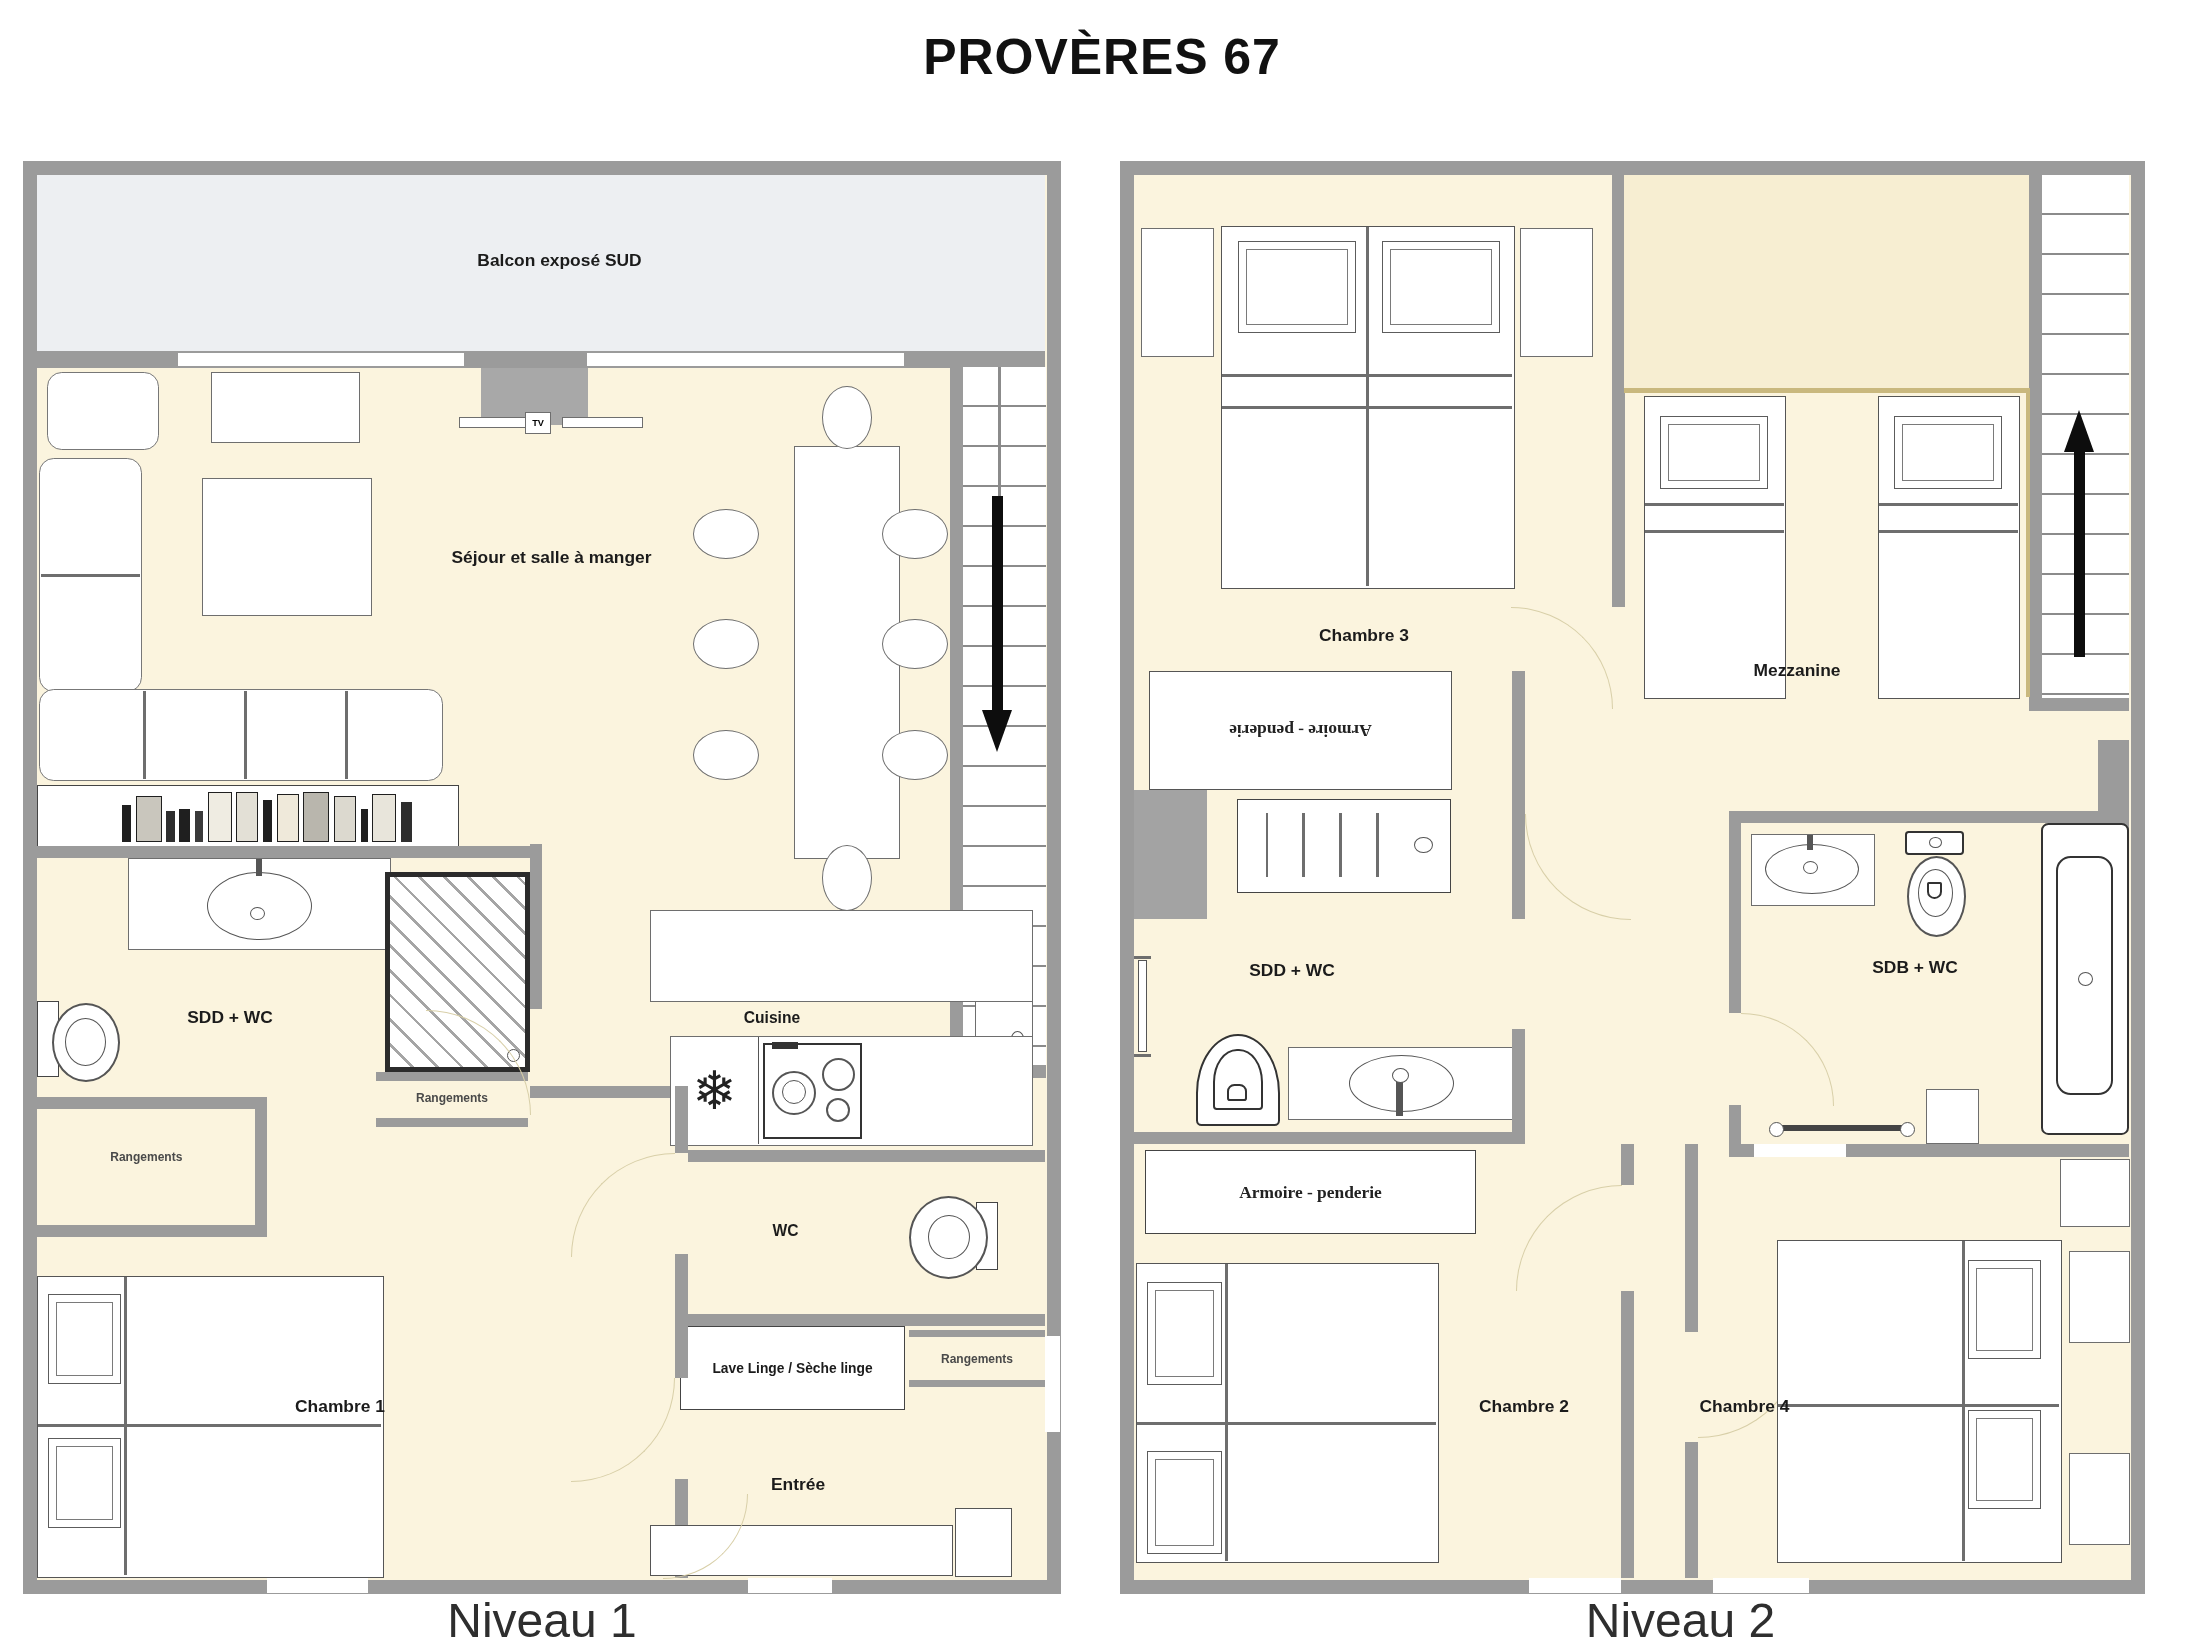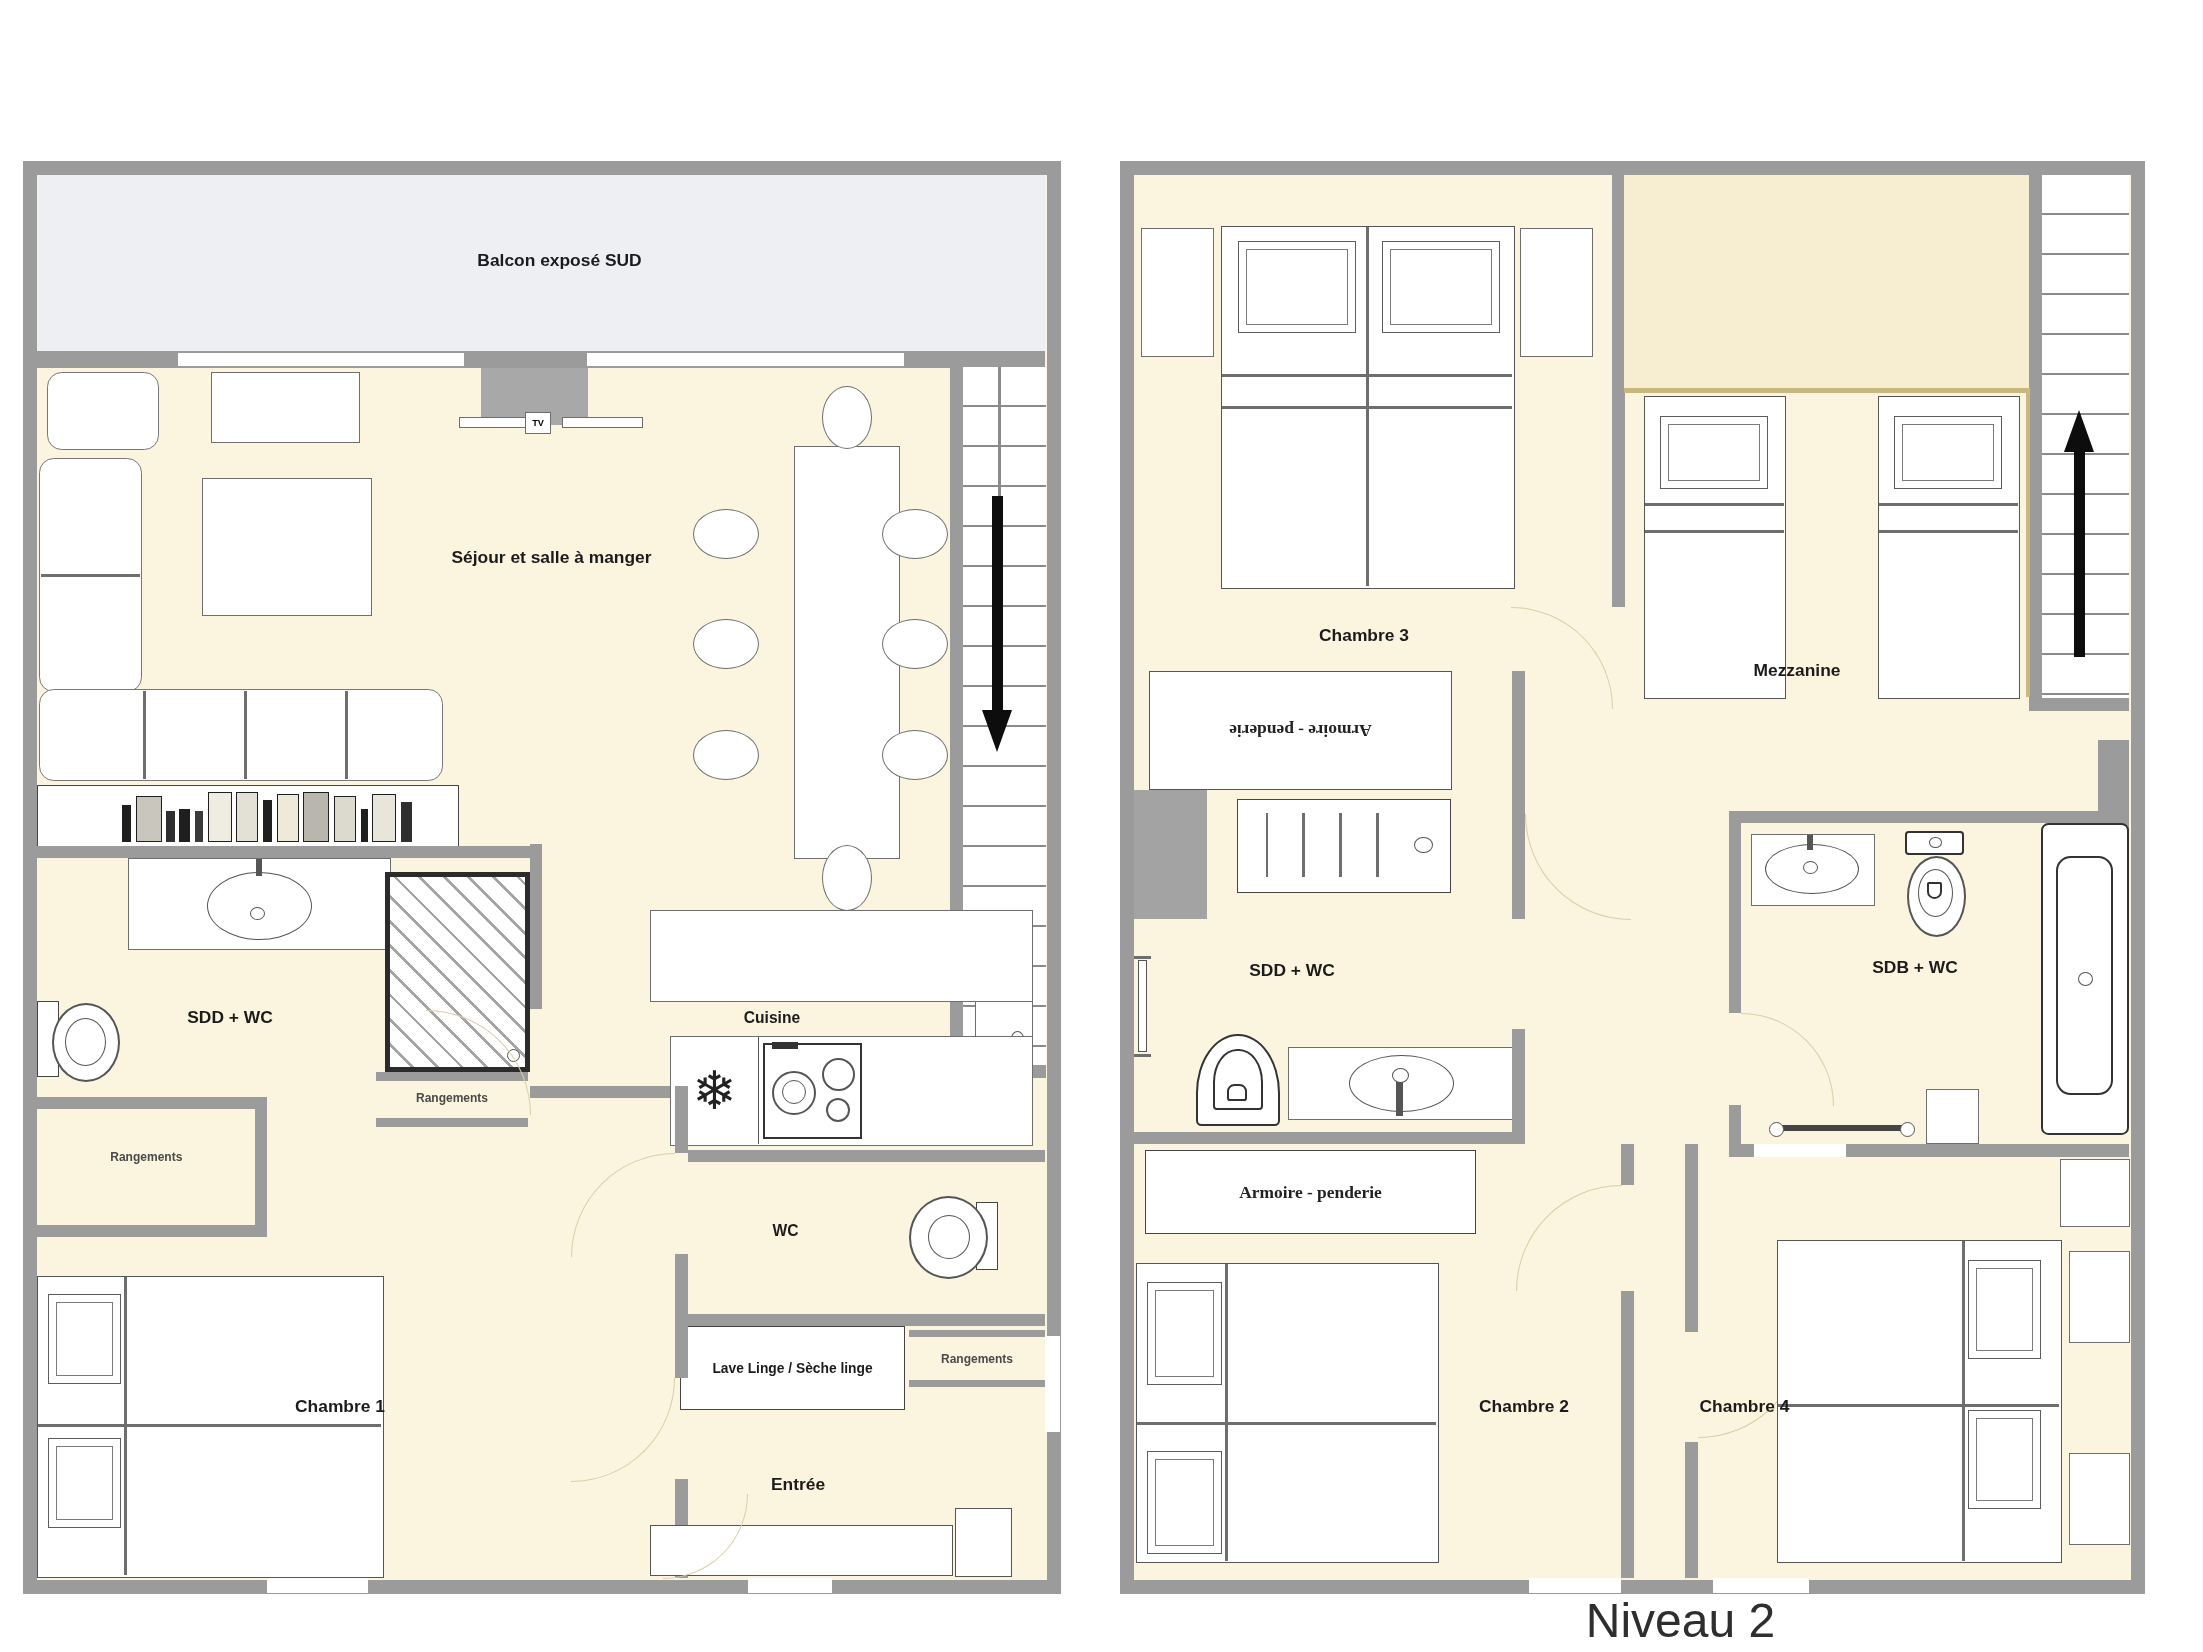--- a/index.html
+++ b/index.html
@@ -36,20 +36,21 @@
   .arc.br{border-bottom:1.8px solid #D8CFA8;border-right:1.8px solid #D8CFA8;border-bottom-right-radius:100%;}
   .arc.bl{border-bottom:1.8px solid #D8CFA8;border-left:1.8px solid #D8CFA8;border-bottom-left-radius:100%;}
   .oval{position:absolute;border:1.8px solid #555;border-radius:50%;background:#fff;}
   .shelfbook{flex:0 0 auto;}
 </style>
 </head>
 <body>
 
 <div id="canvas">
 
+  <div class="title">PROVÈRES 67</div>
 
   <div class="plan" style="left:23px;top:161px;width:1038px;height:1433px;">
 
     <div class="balcony" style="left:0;top:0;width:1008px;height:176px;"></div>
     <div class="rlbl" style="left:339px;top:75px;width:367px;">Balcon exposé SUD</div>
     <div class="wall" style="left:0;top:176px;width:1008px;height:16.5px;"></div>
     <div class="gap" style="left:141px;top:178px;width:286px;height:13px;"></div>
     <div class="gap" style="left:550px;top:178px;width:317px;height:13px;"></div>
     <div class="wall" style="left:444px;top:193px;width:107px;height:57px;background:#A8A8A8;"></div>
 
@@ -184,20 +185,21 @@
 
     <div class="rlbl" style="left:669px;top:1299px;width:184px;">Entrée</div>
     <div class="furn" style="left:613px;top:1350px;width:303px;height:51px;border-color:#555;"></div>
     <div class="furn" style="left:918px;top:1333px;width:57px;height:69px;border-color:#555;"></div>
     <div class="gap" style="left:230px;top:1403px;width:101px;height:14.7px;"></div>
     <div class="gap" style="left:711px;top:1403px;width:84px;height:14.7px;"></div>
     <div class="arc br" style="left:626px;top:1319px;width:84px;height:84px;"></div>
     <div class="gap" style="left:1008px;top:1161px;width:14.7px;height:96px;"></div>
   </div>
 
+  <div class="caption" style="left:23px;top:1593px;width:1038px;">Niveau 1</div>
 
   <div class="plan" style="left:1120px;top:161px;width:1025px;height:1433px;">
 
     <div class="furn" style="left:7.3px;top:53px;width:73px;height:129px;"></div>
     <div class="furn" style="left:386px;top:53px;width:73px;height:129px;"></div>
     <div class="furn" style="left:87px;top:51px;width:294px;height:363px;border-color:#555;">
       <div class="vline" style="left:144px;top:0;height:359px;"></div>
       <div class="hline" style="left:0;top:147px;width:290px;"></div>
       <div class="hline" style="left:0;top:179px;width:290px;"></div>
     </div>

